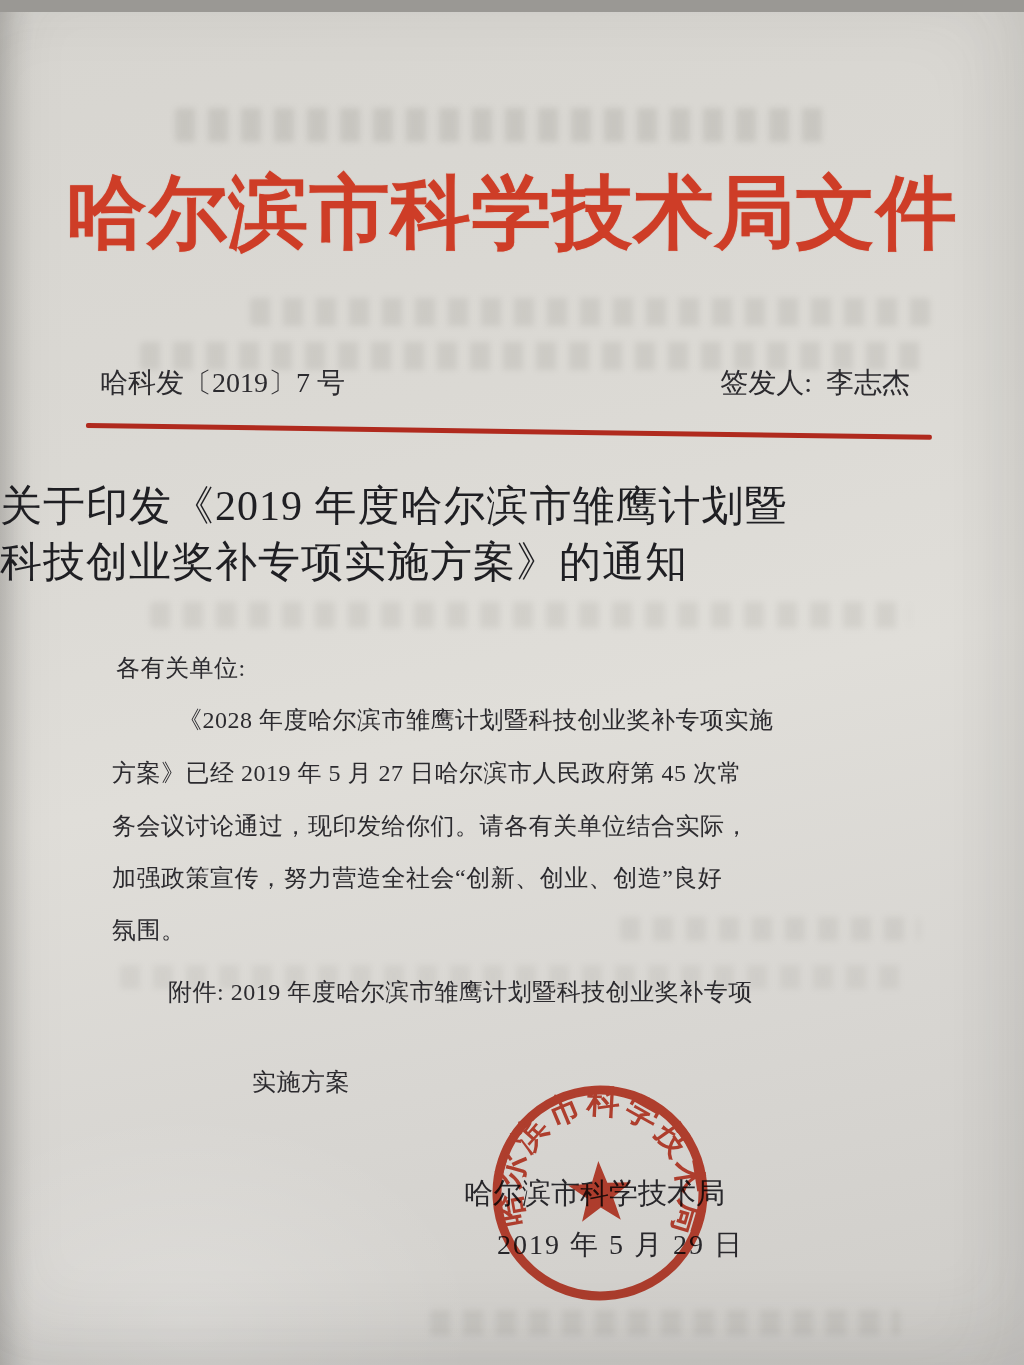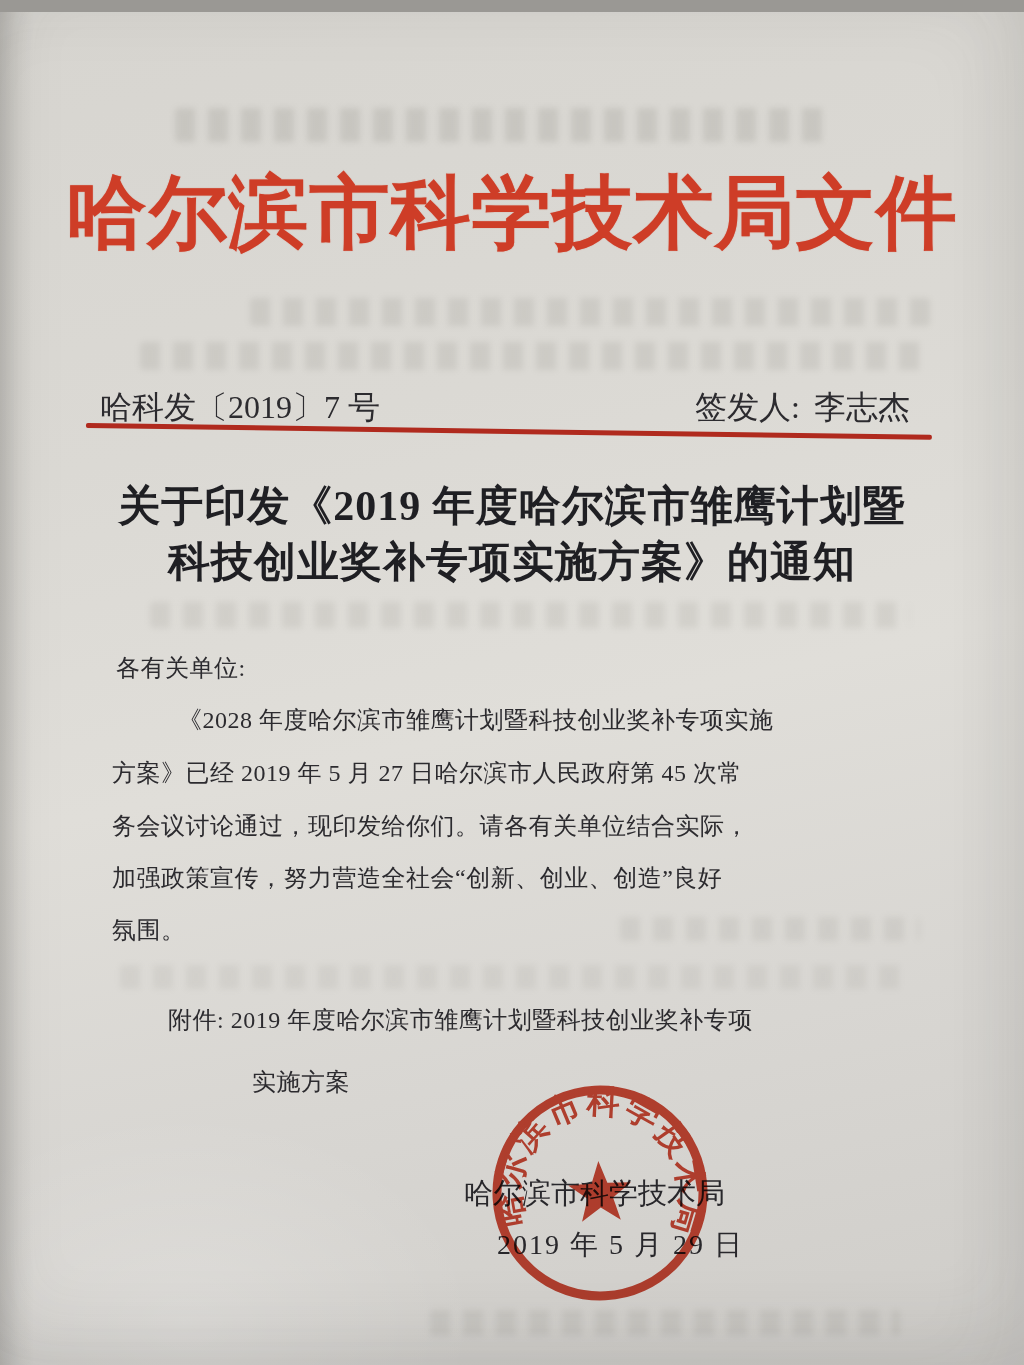--- a/index.html
+++ b/index.html
@@ -28,34 +28,34 @@
     border-radius:4px;
   }
   .red-header{
     position:absolute;left:58px;top:148px;width:908px;
     font-size:80px;font-weight:900;letter-spacing:1px;
     text-align:center;white-space:nowrap;
     color:#ce3d27;
     text-shadow:0 0 1px rgba(206,61,39,.6);
   }
   .doc-row{
-    position:absolute;left:100px;top:374px;width:810px;
+    position:absolute;left:100px;top:352px;width:810px;
     display:flex;justify-content:space-between;align-items:baseline;
-    font-size:32px;color:#2c2b2f;white-space:nowrap;
+    font-size:28px;color:#2c2b2f;white-space:nowrap;
   }
   .issuer-name{margin-left:14px;}
   .red-rule{
     position:absolute;left:86px;top:411px;width:846px;height:5px;
     background:#b02a1e;
     transform:rotate(0.8deg);transform-origin:left top;
     border-radius:2px;
   }
   .title-block{
     position:absolute;left:0;top:466px;width:1024px;
-    text-align:center;font-size:42px;font-weight:700;
+    text-align:left;font-size:42px;font-weight:400;
     line-height:56px;color:#1f1f23;letter-spacing:1px;
   }
   .bodyline{
     position:absolute;white-space:nowrap;
     font-size:24px;color:#2c2b2f;letter-spacing:.5px;
   }
   .sign{position:absolute;white-space:nowrap;color:#28272b;}
   .seal{
     position:absolute;left:488px;top:1069px;width:224px;height:224px;
     mix-blend-mode:multiply;opacity:.92;
@@ -93,21 +93,21 @@
     <div>科技创业奖补专项实施方案》的通知</div>
   </div>
 
   <div class="bodyline" style="left:116px;top:640px;">各有关单位:</div>
   <div class="bodyline" style="left:178px;top:692px;">《2028 年度哈尔滨市雏鹰计划暨科技创业奖补专项实施</div>
   <div class="bodyline" style="left:112px;top:745px;">方案》已经 2019 年 5 月 27 日哈尔滨市人民政府第 45 次常</div>
   <div class="bodyline" style="left:112px;top:798px;">务会议讨论通过，现印发给你们。请各有关单位结合实际，</div>
   <div class="bodyline" style="left:112px;top:850px;">加强政策宣传，努力营造全社会“创新、创业、创造”良好</div>
   <div class="bodyline" style="left:112px;top:902px;">氛围。</div>
 
-  <div class="bodyline" style="left:168px;top:992px;">附件: 2019 年度哈尔滨市雏鹰计划暨科技创业奖补专项</div>
+  <div class="bodyline" style="left:168px;top:964px;">附件: 2019 年度哈尔滨市雏鹰计划暨科技创业奖补专项</div>
   <div class="bodyline" style="left:252px;top:1054px;">实施方案</div>
 
   <div class="sign" style="left:464px;top:1162px;font-size:29px;">哈尔滨市科学技术局</div>
   <div class="sign" style="left:497px;top:1214px;font-size:28px;letter-spacing:2px;">2019 年 5 月 29 日</div>
 
   <svg class="seal" viewBox="0 0 224 224">
     <circle cx="112" cy="112" r="103" fill="none" stroke="#cc3a26" stroke-width="9"></circle>
     <path id="sealArc" d="M 36.8 139.4 A 80 80 0 1 1 187.2 139.4" fill="none"></path>
     <text font-size="33" font-weight="bold" fill="#cc3a26" letter-spacing="3" style="font-family:'Liberation Serif',serif;">
       <textPath href="#sealArc">哈尔滨市科学技术局</textPath>

